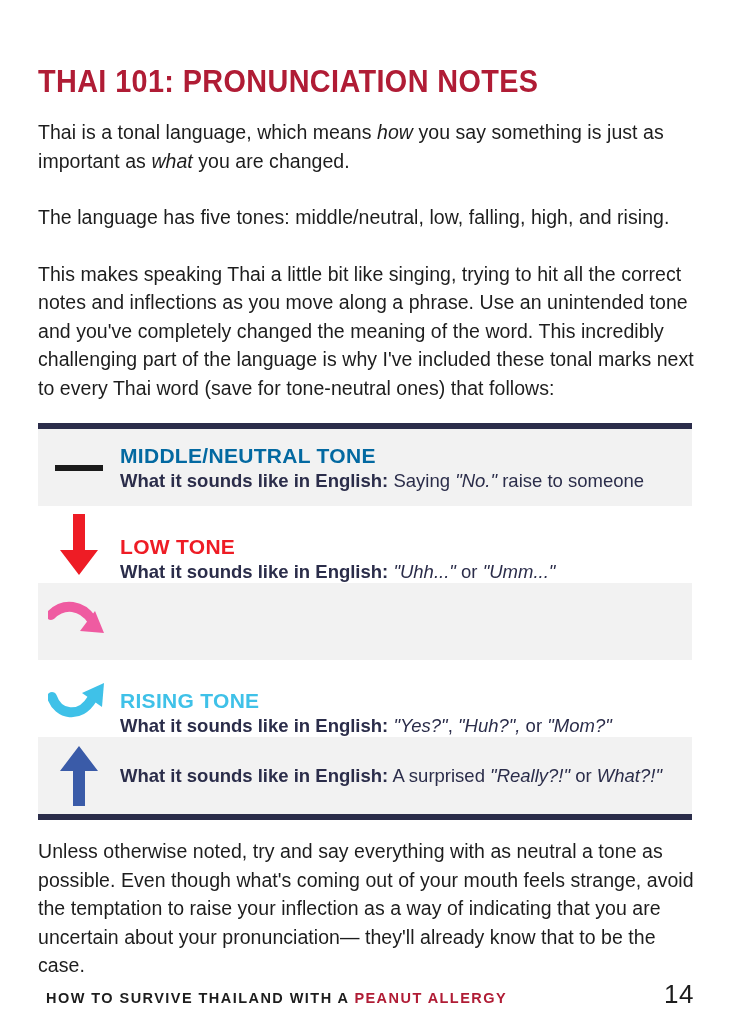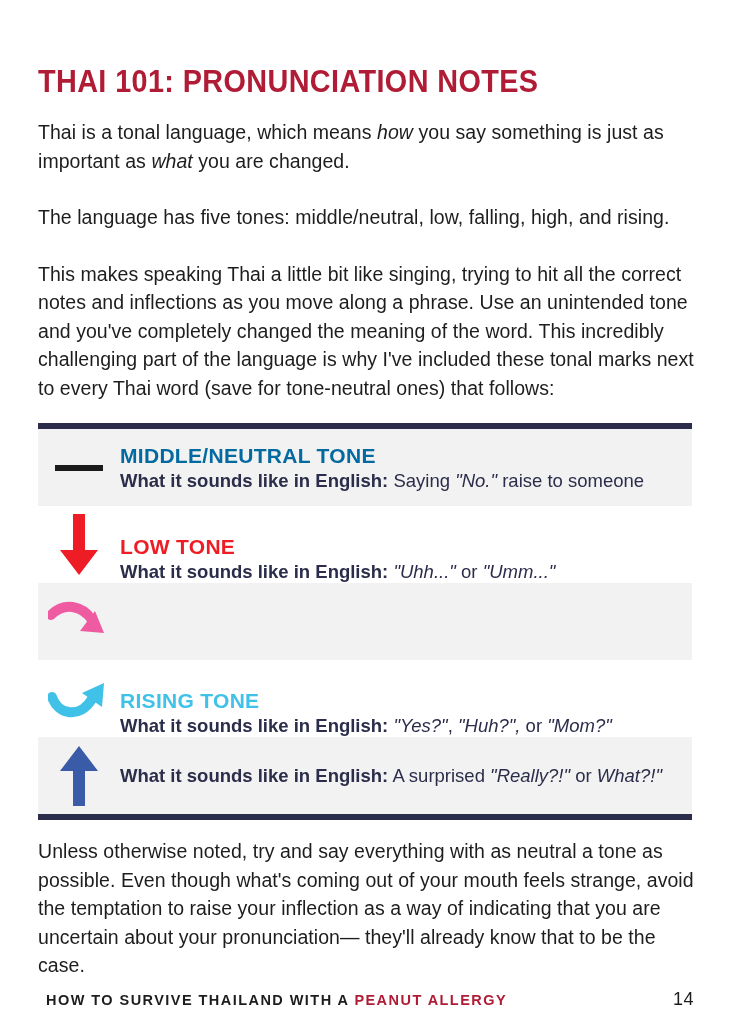--- a/index.html
+++ b/index.html
@@ -132,21 +132,21 @@
   .footer-title {
     font-size: 14.5px;
     font-weight: bold;
     letter-spacing: 1.45px;
     text-transform: uppercase;
     color: #1d1d1d;
     white-space: nowrap;
   }
   .footer-title .accent { color: #B01C35; }
   .footer-page {
-    font-size: 18px;
+    font-size: 26px;
     color: #1d1d1d;
     letter-spacing: 0.5px;
   }
 </style>
 </head>
 <body>
 
 <div class="page">
 
   <h1 class="page-title">THAI 101: PRONUNCIATION NOTES</h1>

